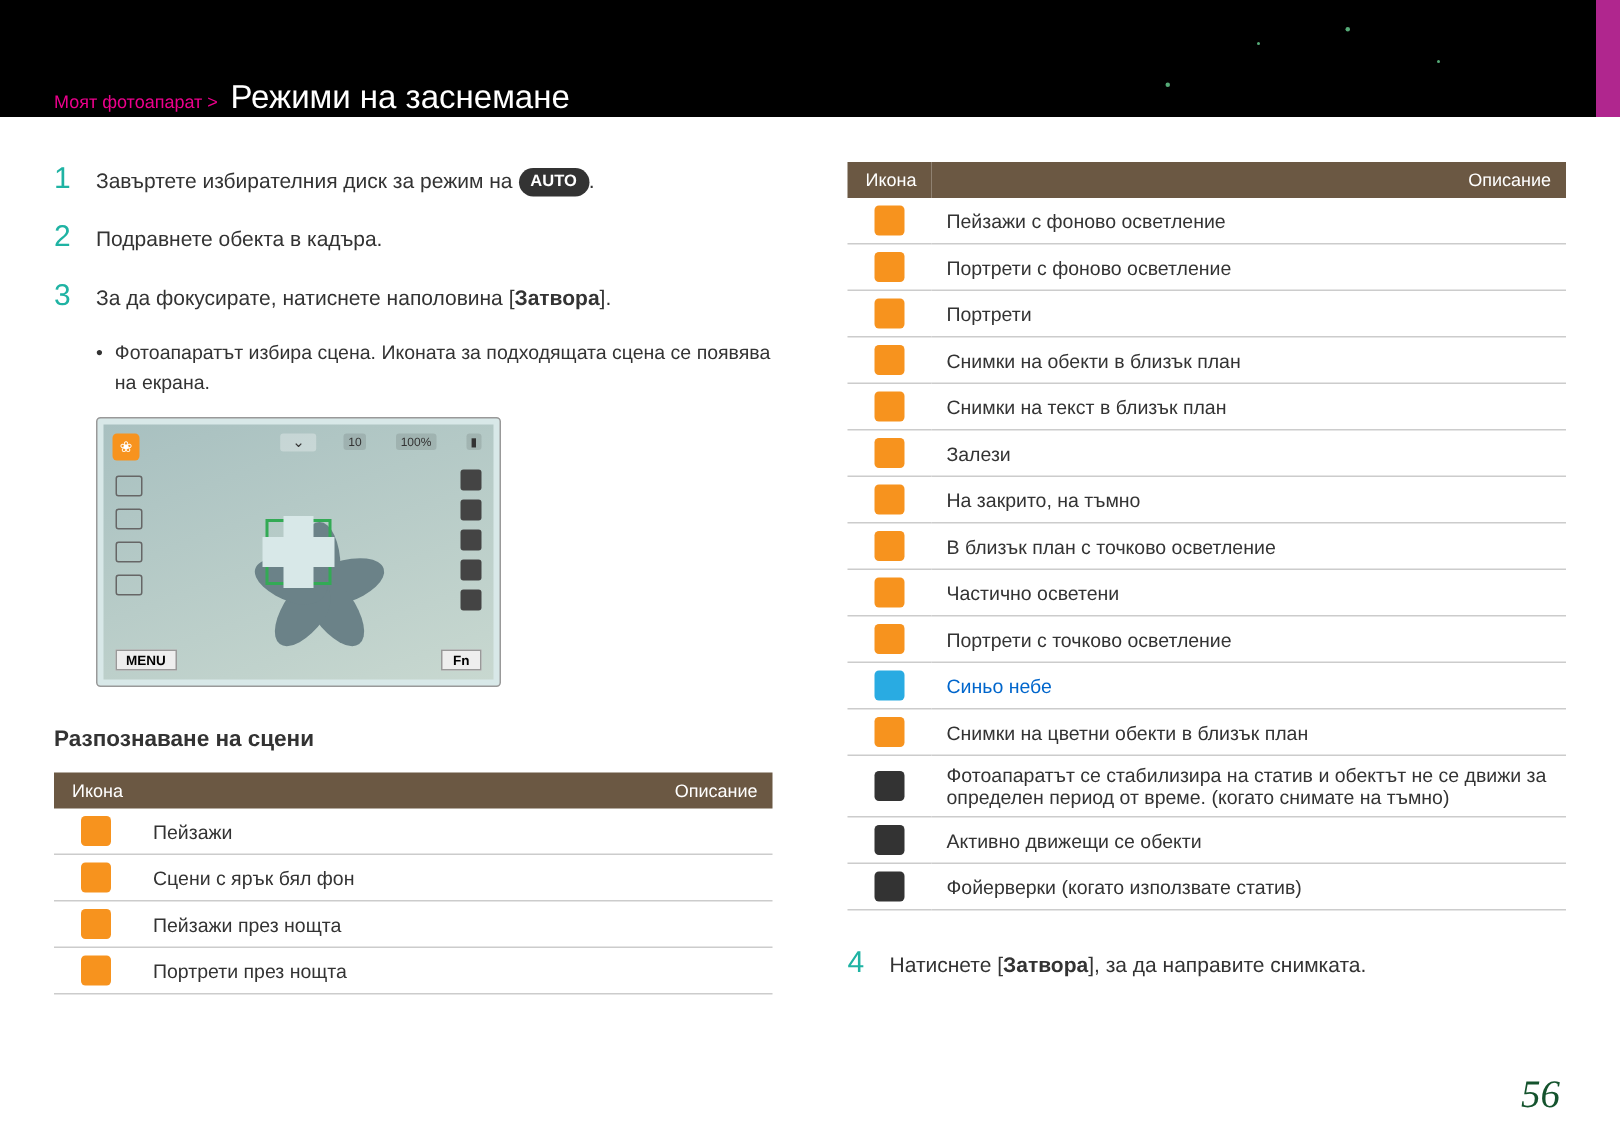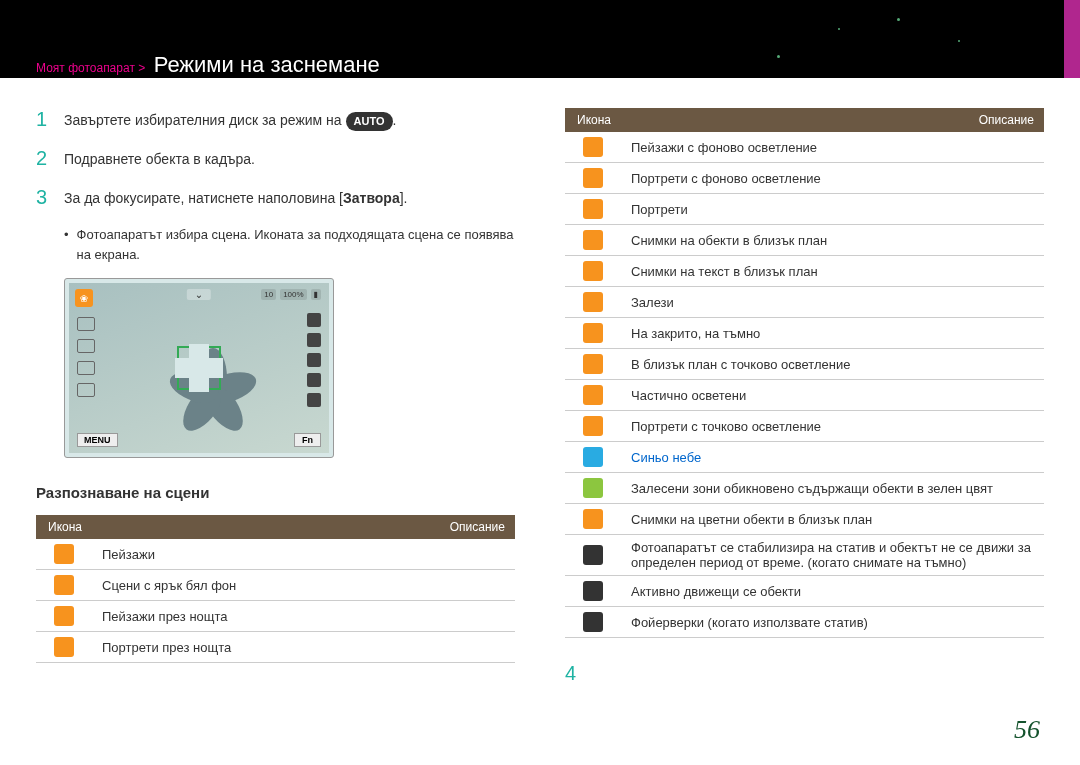--- a/index.html
+++ b/index.html
@@ -22,21 +22,21 @@
 .screen{border:1px solid #999;width:270px;height:180px;margin-left:28px;position:relative;background:#d8e8e8;border-radius:3px}
 .screen-inner{position:absolute;inset:4px;background:linear-gradient(160deg,#a8c0c0,#c8d8d0)}
 .flower{position:absolute;left:50%;top:50%;transform:translate(-50%,-45%)}
 .petal{position:absolute;width:28px;height:50px;background:#6b8288;border-radius:50% 50% 50% 50%/60% 60% 40% 40%}
 .p1{transform:rotate(0deg) translateY(-20px)}
 .p2{transform:rotate(72deg) translateY(-20px)}
 .p3{transform:rotate(144deg) translateY(-20px)}
 .p4{transform:rotate(216deg) translateY(-20px)}
 .p5{transform:rotate(288deg) translateY(-20px)}
 .screen-icon{position:absolute;width:18px;height:18px;background:#f7931e;border-radius:3px;display:flex;align-items:center;justify-content:center;font-size:10px;color:#fff}
-.topbar{position:absolute;top:6px;right:8px;font-size:8px;color:#333;display:flex;gap:4px;align-items:flex-start}
+.topbar{position:absolute;top:6px;right:8px;font-size:8px;color:#333;display:flex;gap:20px;align-items:flex-start}
 .topbar span{background:rgba(0,0,0,.1);padding:1px 3px;border-radius:2px}
 .focus-box{position:absolute;left:50%;top:50%;transform:translate(-50%,-50%);width:44px;height:44px;border:2px solid #3a5}
 .focus-box::before,.focus-box::after{content:"";position:absolute;background:#d8e8e8}
 .focus-box::before{left:-4px;right:-4px;top:10px;bottom:10px}
 .focus-box::after{top:-4px;bottom:-4px;left:10px;right:10px}
 .menu-btn{position:absolute;bottom:6px;left:8px;background:#eee;border:1px solid #999;font-size:9px;padding:1px 6px;font-weight:bold}
 .fn-btn{position:absolute;bottom:6px;right:8px;background:#eee;border:1px solid #999;font-size:9px;padding:1px 7px;font-weight:bold}
 .side-icons{position:absolute;right:8px;top:30px;display:flex;flex-direction:column;gap:6px}
 .sico{width:14px;height:14px;background:#444;border-radius:2px}
 .left-icons{position:absolute;left:8px;top:34px;display:flex;flex-direction:column;gap:8px}
@@ -203,41 +203,40 @@
           </tr>
           <tr>
             <td><span class="ico i-orange"></span></td>
             <td>Портрети с точково осветление</td>
           </tr>
           <tr>
             <td><span class="ico i-blue"></span></td>
             <td><span class="link-blue">Синьо небе</span></td>
           </tr>
           <tr>
-            <td><span class="ico i-green"></span></td>
-            <td>Залесени зони обикновено съдържащи обекти в зелен цвят</td>
-          </tr>
-          <tr>
             <td><span class="ico i-orange"></span></td>
             <td>Снимки на цветни обекти в близък план</td>
           </tr>
           <tr>
             <td><span class="ico i-dark"></span></td>
             <td>Фотоапаратът се стабилизира на статив и обектът не се движи за определен период от време. (когато снимате на тъмно)</td>
           </tr>
           <tr>
             <td><span class="ico i-dark"></span></td>
             <td>Активно движещи се обекти</td>
           </tr>
           <tr>
             <td><span class="ico i-dark"></span></td>
             <td>Фойерверки (когато използвате статив)</td>
           </tr>
         </tbody>
     </table>
 
     <div class="step" style="margin-top:24px">
       <div class="step-num">4</div>
+      <div class="step-text">
+        <span>Натиснете [</span><b>Затвора</b><span>], за да направите снимката.</span>
+      </div>
     </div>
   </div>
 </div>
 
 <div class="page-num">56</div>
 
 </body></html>

